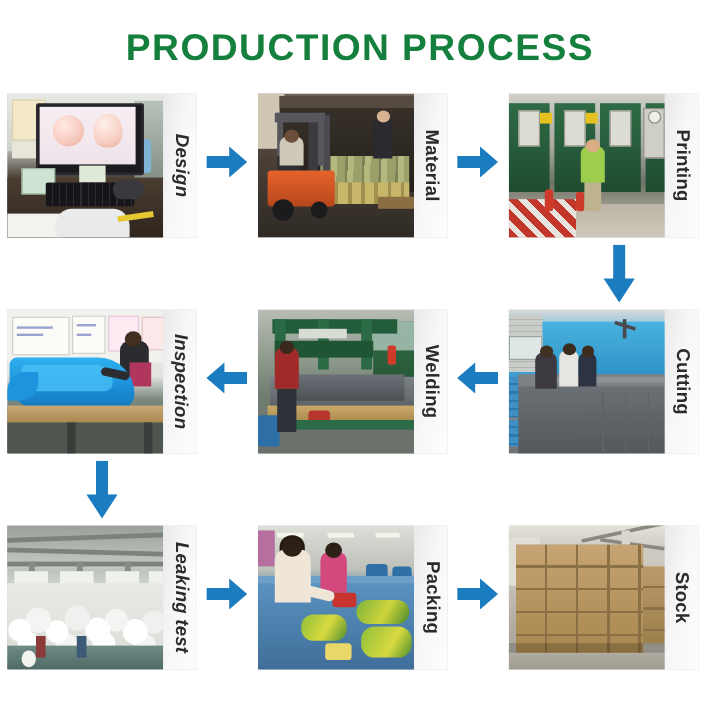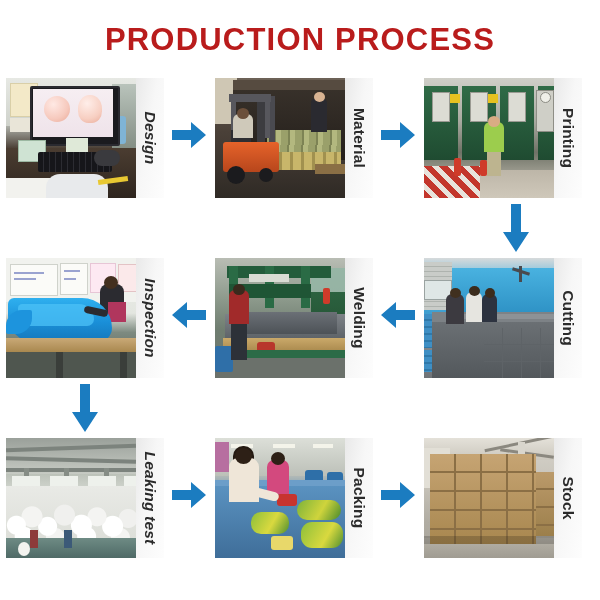--- a/index.html
+++ b/index.html
@@ -15,21 +15,21 @@
   .board{position:relative;width:600px;height:600px;}
 
   
   .title{
     position:absolute;
     left:0;top:22px;width:600px;
     text-align:center;
     font-size:31px;
     font-weight:bold;
     letter-spacing:1.2px;
-    color:#b91c1c;
+    color:#15803d;
     font-family:"Liberation Sans", sans-serif;
     white-space:nowrap;
   }
 
   
   .panel{
     position:absolute;
     width:158px;height:120px;
     overflow:hidden;
     background:#d9dde0;

